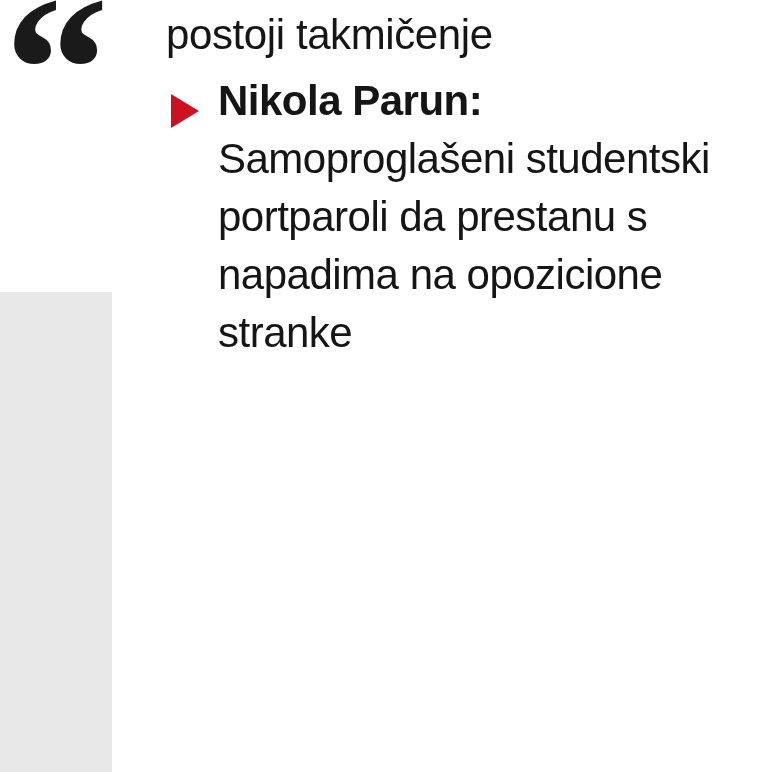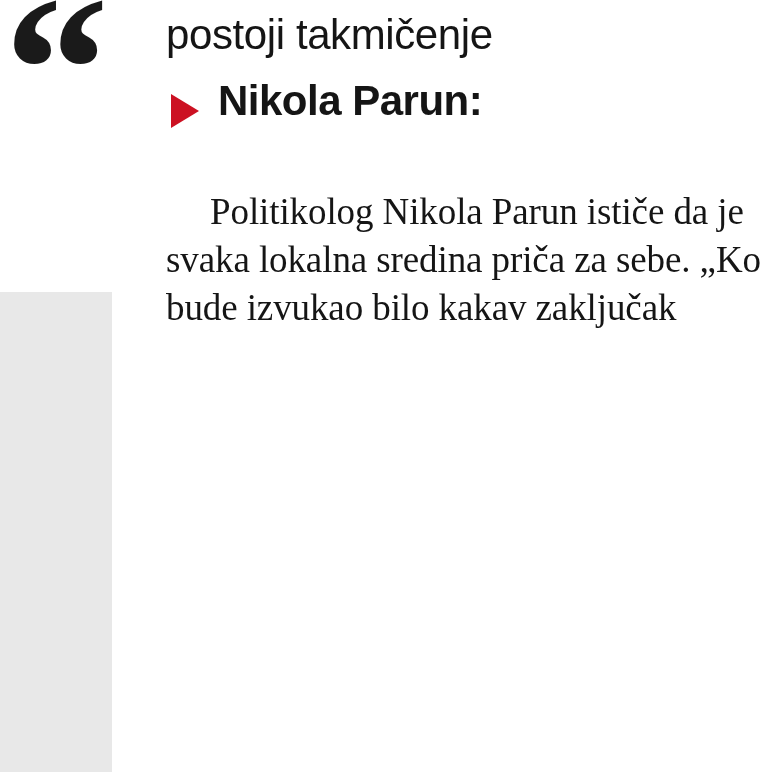--- a/index.html
+++ b/index.html
@@ -123,18 +123,18 @@
 <div class="quote-mark">“</div>
 
 <div class="column">
 
   <p class="kicker-line">postoji takmičenje</p>
 
   <div class="headline-block">
     <span class="bullet-arrow"></span>
     <h1 class="headline">
       <span class="name">Nikola Parun:</span>
+      <span class="rest">Samoproglašeni studentski portparoli da prestanu s napadima na opozicione stranke</span>
     </h1>
   </div>
 
-  <p class="body-text"><span class="indent"></span><span>Politikolog Nikola Parun ističe da je svaka lokalna sredina priča za sebe. „Ko bude izvukao bilo kakav zaključak</span></p>
 
 </div>
 
 </body></html>

